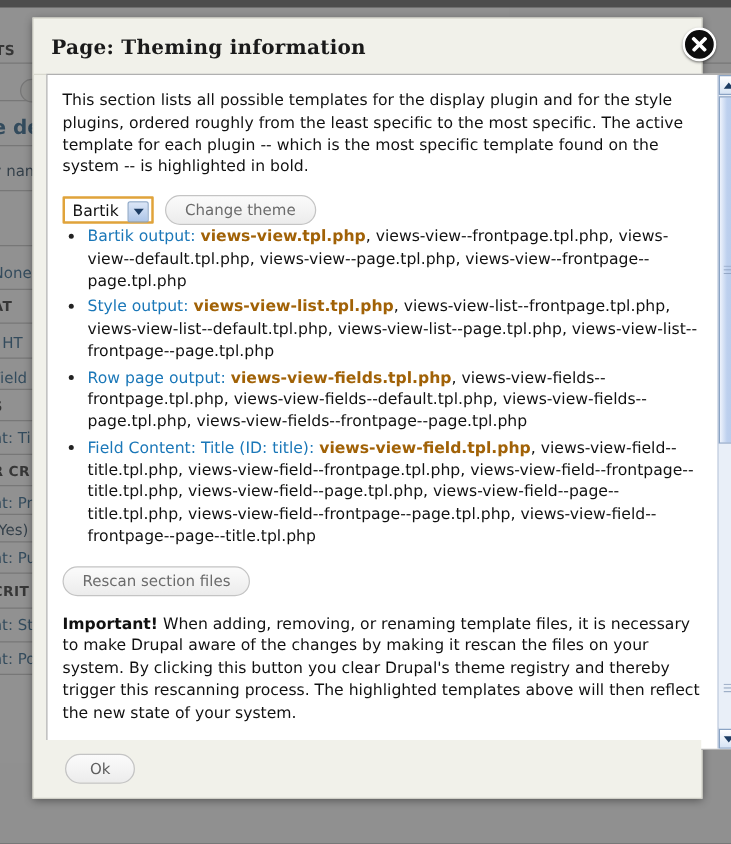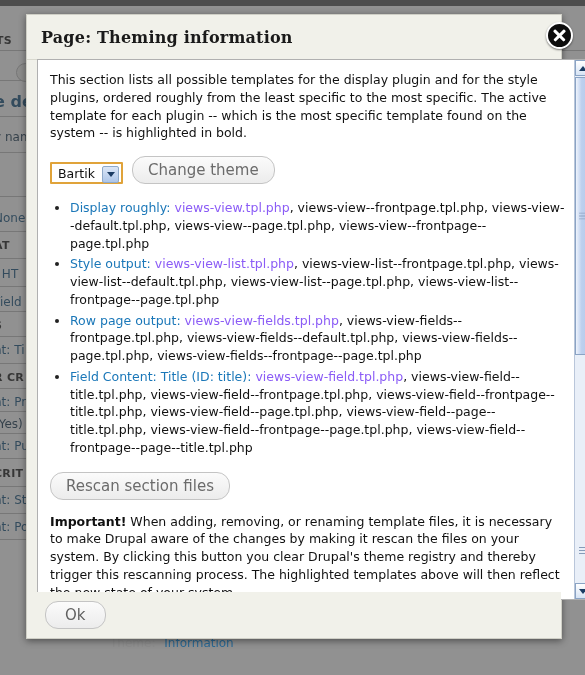--- a/index.html
+++ b/index.html
@@ -101,21 +101,21 @@
     position: absolute;
     left: 0; top: 0; right: 17px; bottom: 0;
     padding: 11px 10px 10px 12px;
     font-size: 12.5px;
     color: #111111;
     line-height: 1.42;
     overflow: hidden;
   }
   #intro { margin: 0 0 14px 0; }
 
-  .theme-row { display: flex; align-items: flex-end; gap: 9px; margin-bottom: 15px; }
+  .theme-row { display: flex; align-items: center; gap: 9px; }
   #theme-select {
     appearance: none; -webkit-appearance: none;
     border: 2px solid #e0a33a;
     background: #ffffff;
     font-family: "DejaVu Sans", "Liberation Sans", sans-serif;
     font-size: 12.5px; color: #111;
     padding: 2px 26px 2px 6px;
     height: 22px;
     border-radius: 1px;
     position: relative;
@@ -130,33 +130,33 @@
     pointer-events: none;
     display:flex;align-items:center;justify-content:center;
   }
   .select-arrow i {
     display:block;width:0;height:0;
     border-left:4px solid transparent;border-right:4px solid transparent;
     border-top:5px solid #1c3c63;
   }
   .btn {
     font-family: "DejaVu Sans", "Liberation Sans", sans-serif;
-    font-size: 15px;
+    font-size: 12px;
     color: #6b6b6b;
     background: linear-gradient(#fbfbfb, #ececec);
     border: 1px solid #c4c4c4;
     border-radius: 13px;
     padding: 4px 15px;
     cursor: pointer;
   }
   #tpl-list { margin: 0 0 15px 0; padding-left: 20px; }
   #tpl-list li { margin-bottom: 3px; }
   #tpl-list li::marker { color: #222; }
   .lbl { color: #1a77b8; }
-  .active-tpl { font-weight: normal; color: #8b5cf6; }
+  .active-tpl { font-weight: bold; color: #a16207; }
   #rescan-btn { margin-bottom: 13px; }
   #important { margin: 0; }
   #important b { font-weight: bold; }
 
   
   #scrollbar {
     position: absolute; right: 0; top: 0;
     width: 17px; height: 100%;
     background: #e9eff8;
     border-left: 1px solid #b9c6da;
@@ -202,21 +202,21 @@
     background: linear-gradient(#6f86a8 1px, transparent 1px) 0 0/9px 3px repeat-y;
     opacity:.8;
   }
 
   #footer {
     position: absolute;
     left: 0; right: 0; bottom: 0;
     height: 46px;
     background: #f1f1ea;
     display: flex; align-items: center;
-    padding-left: 18px;
+    padding-left: 25px;
   }
   #ok-btn { color: #5f5f5f; padding: 4px 19px; }
 </style>
 </head>
 <body>
 
 <div id="backdrop">
   <div id="bgpage">
     <div class="bg-sep" style="top:44px"></div>
     <div class="bg-sep" style="top:74px"></div>
@@ -257,24 +257,20 @@
         <div class="bg-row bg-link" style="position: absolute; left: 0px; top: 487px;">nt: St</div>
         <div class="bg-row bg-link" style="position: absolute; left: 0px; top: 514px;">nt: Po</div>
         <div class="bg-row" style="position: absolute; left: 530px; top: 500px;">ary:</div>
         <div class="bg-btn" style="position: absolute; left: 545px; top: 209px;">add</div>
         <div class="bg-btn" style="position: absolute; left: 545px; top: 239px;">add</div>
         <div class="bg-btn" style="position: absolute; left: 545px; top: 269px;">add</div>
         <div class="bg-row bg-link" style="position: absolute; left: 546px; top: 330px;">p</div>
         <div class="bg-row" style="position: absolute; left: 543px; top: 355px;">|</div>
       </div>
   </div>
-  <div style="position:absolute;left:110px;top:636px;font-size:12px;color:#8c8c8c;">
-    <span>Theme:</span>
-    <span style="color:#2b6a96;margin-left:5px;">Information</span>
-  </div>
 </div>
 
 <div id="modal">
 
   <div id="titlebar">
     <div id="title">Page: Theming information</div>
   </div>
 
   <div id="close-btn"></div>
 
@@ -287,21 +283,21 @@
         <span class="select-holder">
           <select id="theme-select"><option value="Bartik">Bartik</option></select>
           <span class="select-arrow">
               <i></i>
             </span>
         </span>
         <button class="btn">Change theme</button>
       </div>
 
       <ul id="tpl-list">
-          <li><span class="lbl">Display roughly:</span> <span class="active-tpl">views-view.tpl.php</span><span>, views-view--frontpage.tpl.php, views-view--default.tpl.php, views-view--page.tpl.php, views-view--frontpage--page.tpl.php</span></li>
+          <li><span class="lbl">Bartik output:</span> <span class="active-tpl">views-view.tpl.php</span><span>, views-view--frontpage.tpl.php, views-view--default.tpl.php, views-view--page.tpl.php, views-view--frontpage--page.tpl.php</span></li>
           <li><span class="lbl">Style output:</span> <span class="active-tpl">views-view-list.tpl.php</span><span>, views-view-list--frontpage.tpl.php, views-view-list--default.tpl.php, views-view-list--page.tpl.php, views-view-list--frontpage--page.tpl.php</span></li>
           <li><span class="lbl">Row page output:</span> <span class="active-tpl">views-view-fields.tpl.php</span><span>, views-view-fields--frontpage.tpl.php, views-view-fields--default.tpl.php, views-view-fields--page.tpl.php, views-view-fields--frontpage--page.tpl.php</span></li>
           <li><span class="lbl">Field Content: Title (ID: title):</span> <span class="active-tpl">views-view-field.tpl.php</span><span>, views-view-field--title.tpl.php, views-view-field--frontpage.tpl.php, views-view-field--frontpage--title.tpl.php, views-view-field--page.tpl.php, views-view-field--page--title.tpl.php, views-view-field--frontpage--page.tpl.php, views-view-field--frontpage--page--title.tpl.php</span></li>
         </ul>
 
       <button class="btn" id="rescan-btn">Rescan section files</button>
 
       <p id="important">
         <b>Important!</b><span> When adding, removing, or renaming template files, it is necessary to make Drupal aware of the changes by making it rescan the files on your system. By clicking this button you clear Drupal's theme registry and thereby trigger this rescanning process. The highlighted templates above will then reflect the new state of your system.</span>
       </p>

